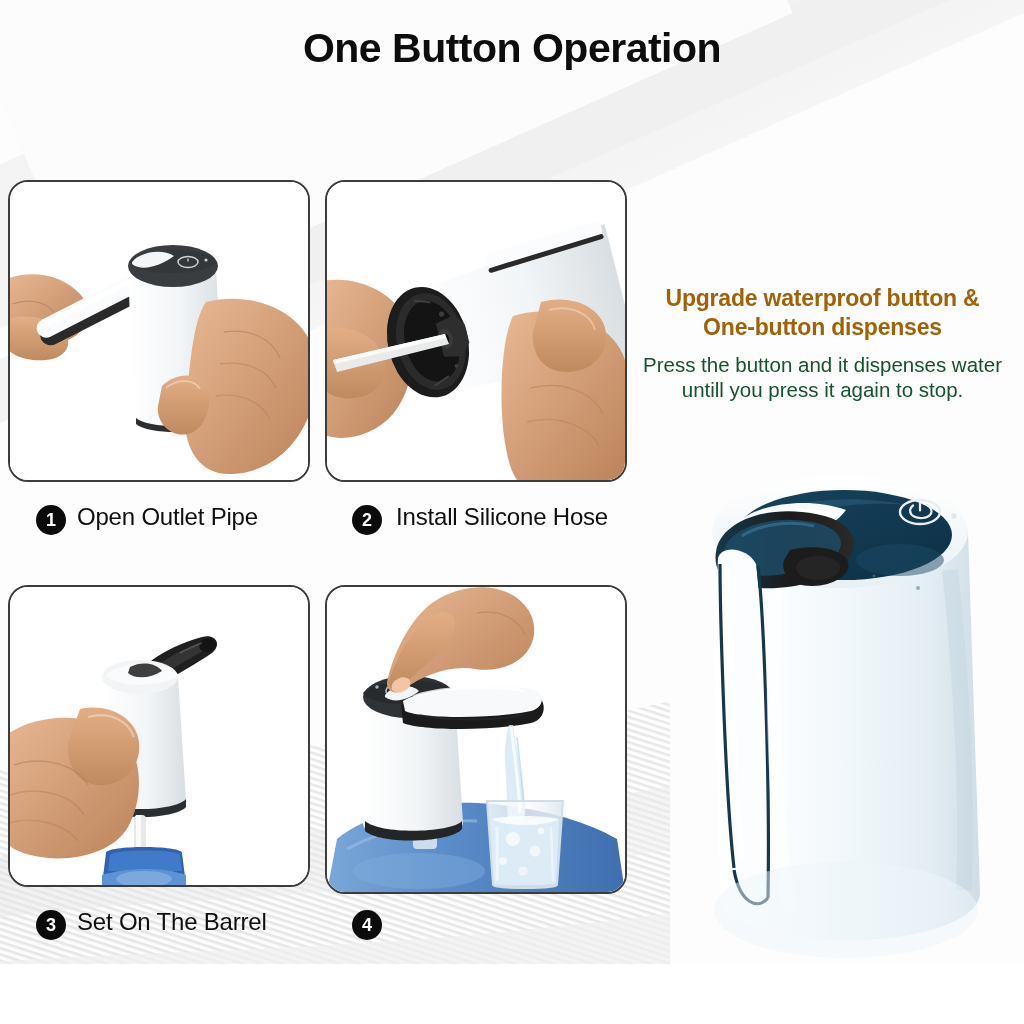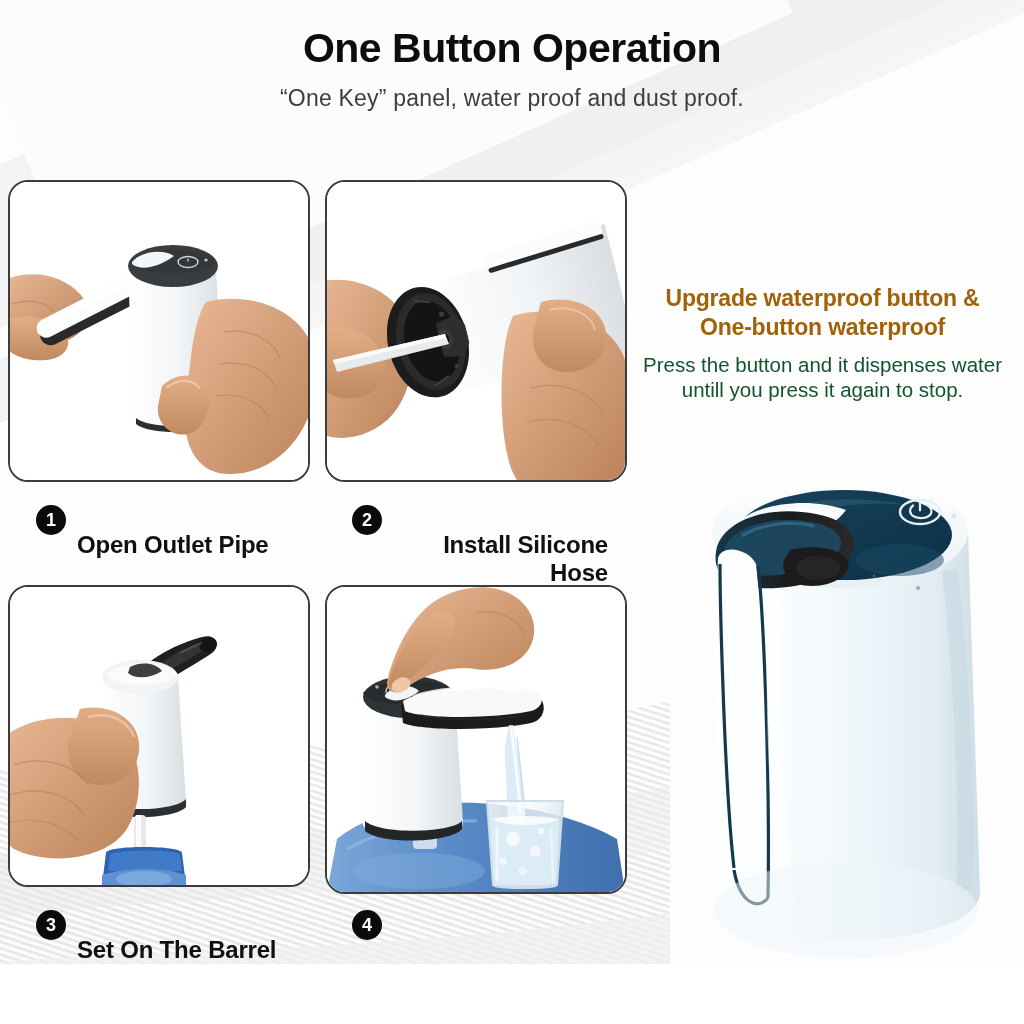--- a/index.html
+++ b/index.html
@@ -38,21 +38,21 @@
   .p4{left:325px;top:585px;width:298px;height:305px;}
 
   .caption{position:absolute;display:flex;align-items:flex-start;gap:11px;z-index:6;}
   .cap1{left:36px;top:503px;width:276px;}
   .cap2{left:352px;top:503px;width:256px;}
   .cap3{left:36px;top:908px;width:276px;}
   .cap4{left:352px;top:908px;width:256px;}
   .badge{flex:0 0 auto;width:30px;height:30px;border-radius:50%;background:#0b0b0b;color:#fff;
          font-size:18px;font-weight:bold;display:flex;align-items:center;justify-content:center;
          line-height:1;margin-top:2px;}
-  .cap-text{font-size:24px;font-weight:bold;color:#101010;line-height:1.18;letter-spacing:-.2px;margin-top:28px;}
+  .cap-text{font-size:24px;font-weight:normal;color:#101010;line-height:1.18;letter-spacing:-.2px;}
   .cap2 .cap-text,.cap4 .cap-text{text-align:right;flex:1;}
 
   
   .feature{position:absolute;left:630px;top:284px;width:385px;text-align:center;z-index:6;}
   .feature-head{font-size:23px;font-weight:bold;color:#a16207;line-height:1.24;letter-spacing:-.2px;}
   .feature-body{margin-top:11px;font-size:20.5px;color:#14532d;line-height:1.24;font-weight:400;}
 
   
   .hero{position:absolute;left:650px;top:440px;width:374px;height:560px;z-index:4;}
 </style>
@@ -82,21 +82,20 @@
       </defs>
       <path d="M-60,120 C180,40 470,90 790,10 L790,400 L-60,400 Z" fill="url(#hatch)" opacity=".95"></path>
       <path d="M-60,210 C150,130 430,175 790,95 L790,400 L-60,400 Z" fill="url(#wgrad)" opacity=".5"></path>
       <path d="M-60,265 C140,200 400,235 790,160 L790,400 L-60,400 Z" fill="url(#hatch)" opacity=".8"></path>
       <path d="M-60,300 C120,255 360,285 790,225 L790,400 L-60,400 Z" fill="#efefef" opacity=".7"></path>
     </svg>
   </div>
 
   <div class="header">
     <div class="title">One Button Operation</div>
-    <div class="subtitle">“One Key” panel, water proof and dust proof.</div>
   </div>
 
   <div class="panel p1">
     <svg viewBox="0 0 298 298" width="298" height="298">
       <defs>
         <linearGradient id="bodyG" x1="0" y1="0" x2="1" y2="0">
           <stop offset="0%" stop-color="#ffffff"></stop>
             <stop offset="55%" stop-color="#f2f5f7"></stop>
             <stop offset="100%" stop-color="#d9dee2"></stop>
         </linearGradient>
@@ -297,21 +296,21 @@
     <div class="badge">3</div>
     <div class="cap-text">Set On The Barrel</div>
   </div>
   <div class="caption cap4">
     <div class="badge">4</div>
   </div>
 
   <div class="feature">
     <div class="feature-head">
       <div>Upgrade waterproof button &amp;</div>
-      <div>One-button waterproof</div>
+      <div>One-button dispenses</div>
     </div>
     <div class="feature-body">Press the button and it dispenses water untill you press it again to stop.</div>
   </div>
 
   <div class="hero">
     <svg viewBox="0 0 374 560" width="374" height="560">
       <defs>
         <linearGradient id="heroBody" x1="0" y1="0" x2="1" y2="0">
           <stop offset="0%" stop-color="#ffffff"></stop>
           <stop offset="18%" stop-color="#fdfeff"></stop>

